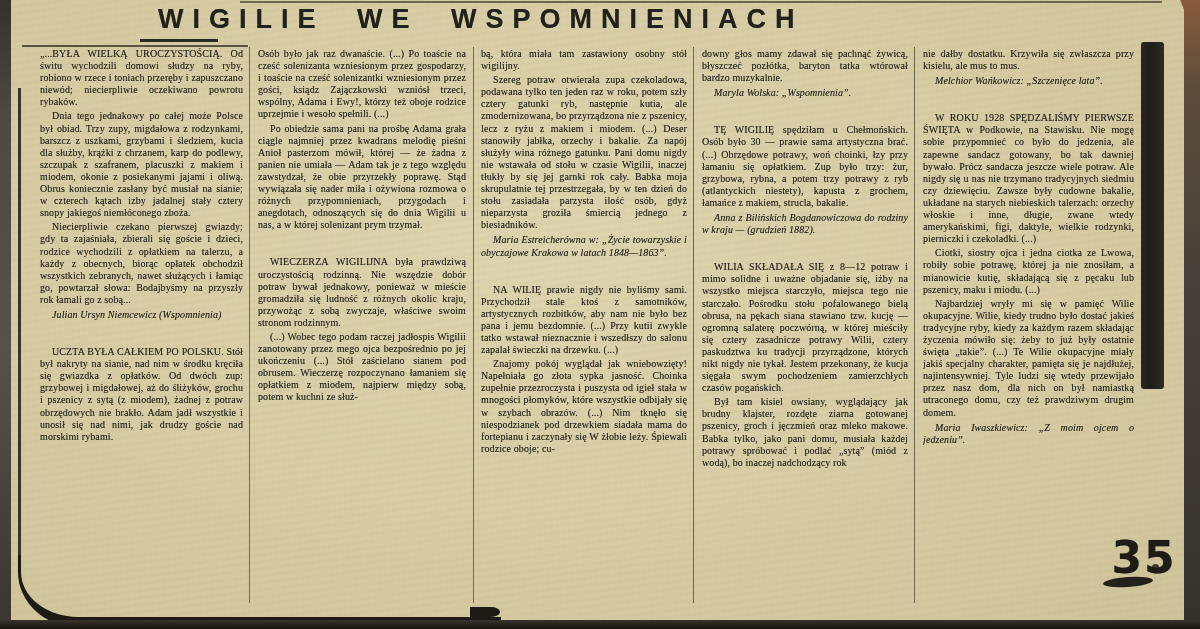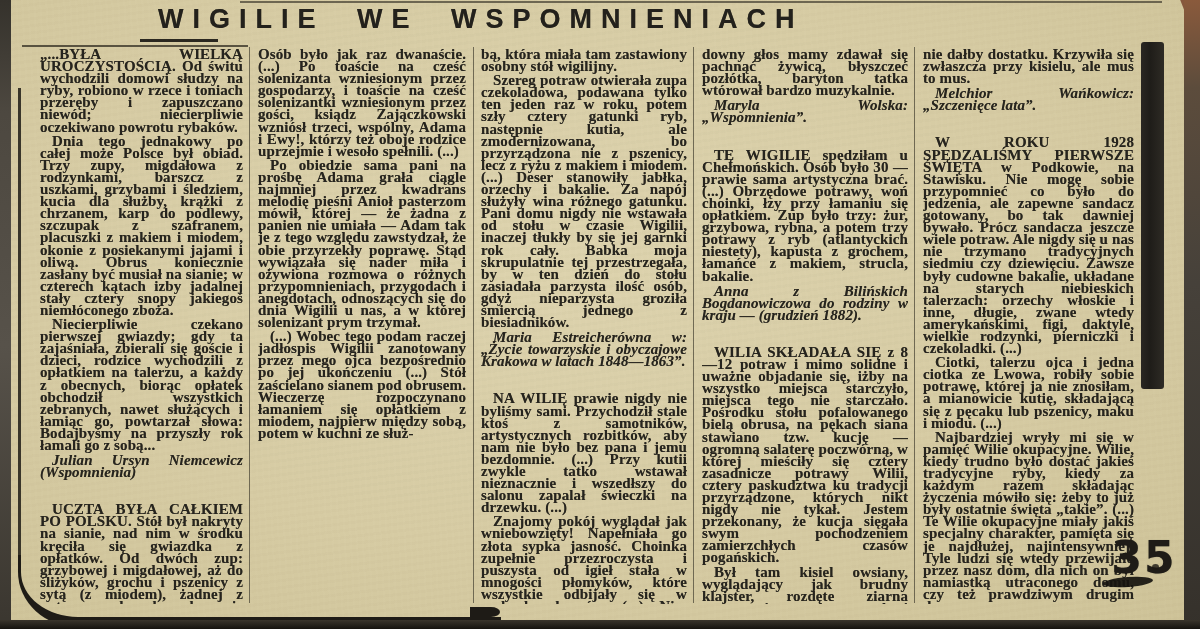--- a/index.html
+++ b/index.html
@@ -37,21 +37,21 @@
        border-radius:50%;transform:rotate(-4deg);opacity:.92;z-index:5;}
   .smudge-dot{position:absolute;left:1152px;top:564px;width:7px;height:6px;background:#1b1914;
        border-radius:50%;opacity:.8;z-index:5;}
   
   .title{position:absolute;left:158px;top:4px;width:792px;text-align:left;
        font-family:"Liberation Sans",sans-serif;font-weight:700;font-size:27px;
        letter-spacing:9px;word-spacing:16px;color:#23211c;white-space:nowrap;
        text-shadow:0 0 .6px rgba(20,18,12,.55);}
   
   .col{position:absolute;top:48px;height:556px;overflow:hidden;color:#26241e;
-       font-size:15px;line-height:12.1px;font-weight:700;text-align:justify;
+       font-size:10px;line-height:12.1px;font-weight:400;text-align:justify;
        letter-spacing:.1px;text-shadow:0 0 .5px rgba(30,26,16,.45);}
   .col p{margin:0 0 2px 0;text-indent:12px;}
   .col p.noind{text-indent:0;}
   .col p.sect{margin-top:25px;}
   .col p.attr{font-style:italic;margin:3px 0 4px 0;}
   
   .pagenum{position:absolute;left:1098px;top:536px;width:92px;text-align:center;
        font-family:"DejaVu Sans",sans-serif;font-weight:700;font-size:44px;line-height:1;
        color:#1f1c17;letter-spacing:2px;text-shadow:0 0 .8px rgba(0,0,0,.5);z-index:4;}
 </style>
@@ -81,20 +81,21 @@
   <p class="noind">„...BYŁA WIELKĄ UROCZYSTOŚCIĄ. Od świtu wychodzili domowi słudzy na ryby, robiono w rzece i toniach przeręby i zapuszczano niewód; niecierpliwie oczekiwano powrotu rybaków.</p>
   <p>Dnia tego jednakowy po całej może Polsce był obiad. Trzy zupy, migdałowa z rodzynkami, barszcz z uszkami, grzybami i śledziem, kucia dla służby, krążki z chrzanem, karp do podlewy, szczupak z szafranem, placuszki z makiem i miodem, okonie z posiekanymi jajami i oliwą. Obrus koniecznie zasłany być musiał na sianie; w czterech kątach izby jadalnej stały cztery snopy jakiegoś niemłóconego zboża.</p>
   <p>Niecierpliwie czekano pierwszej gwiazdy; gdy ta zajaśniała, zbierali się goście i dzieci, rodzice wychodzili z opłatkiem na talerzu, a każdy z obecnych, biorąc opłatek obchodził wszystkich zebranych, nawet służących i łamiąc go, powtarzał słowa: Bodajbyśmy na przyszły rok łamali go z sobą...</p>
   <p class="attr">Julian Ursyn Niemcewicz (Wspomnienia)</p>
   <p class="sect">UCZTA BYŁA CAŁKIEM PO POLSKU. Stół był nakryty na sianie, nad nim w środku kręciła się gwiazdka z opłatków. Od dwóch zup: grzybowej i migdałowej, aż do śliżyków, grochu i pszenicy z sytą (z miodem), żadnej z potraw obrzędowych nie brakło. Adam jadł wszystkie i unosił się nad nimi, jak drudzy goście nad morskimi rybami.</p>
 </div>
 
 <div class="col" style="left:258px;width:208px">
   <p class="noind">Osób było jak raz dwanaście. (...) Po toaście na cześć solenizanta wzniesionym przez gospodarzy, i toaście na cześć solenizantki wzniesionym przez gości, ksiądz Zajączkowski wzniósł trzeci, wspólny, Adama i Ewy!, którzy też oboje rodzice uprzejmie i wesoło spełnili. (...)</p>
   <p>Po obiedzie sama pani na prośbę Adama grała ciągle najmniej przez kwadrans melodię pieśni Anioł pasterzom mówił, której — że żadna z panien nie umiała — Adam tak je z tego względu zawstydzał, że obie przyrzekły poprawę. Stąd wywiązała się nader miła i ożywiona rozmowa o różnych przypomnieniach, przygodach i anegdotach, odnoszących się do dnia Wigilii u nas, a w której solenizant prym trzymał.</p>
+  <p class="sect">WIECZERZA WIGILIJNA była prawdziwą uroczystością rodzinną. Nie wszędzie dobór potraw bywał jednakowy, ponieważ w mieście gromadziła się ludność z różnych okolic kraju, przywożąc z sobą zwyczaje, właściwe swoim stronom rodzinnym.</p>
   <p>(...) Wobec tego podam raczej jadłospis Wigilii zanotowany przez mego ojca bezpośrednio po jej ukończeniu (...) Stół zaścielano sianem pod obrusem. Wieczerzę rozpoczynano łamaniem się opłatkiem z miodem, najpierw między sobą, potem w kuchni ze służ-</p>
 </div>
 
 <div class="col" style="left:481px;width:206px">
   <p class="noind">bą, która miała tam zastawiony osobny stół wigilijny.</p>
   <p>Szereg potraw otwierała zupa czekoladowa, podawana tylko ten jeden raz w roku, potem szły cztery gatunki ryb, następnie kutia, ale zmodernizowana, bo przyrządzona nie z pszenicy, lecz z ryżu z makiem i miodem. (...) Deser stanowiły jabłka, orzechy i bakalie. Za napój służyły wina różnego gatunku. Pani domu nigdy nie wstawała od stołu w czasie Wigilii, inaczej tłukły by się jej garnki rok cały. Babka moja skrupulatnie tej przestrzegała, by w ten dzień do stołu zasiadała parzysta ilość osób, gdyż nieparzysta groziła śmiercią jednego z biesiadników.</p>
   <p class="attr">Maria Estreicherówna w: „Życie towarzyskie i obyczajowe Krakowa w latach 1848—1863”.</p>
   <p class="sect">NA WILIĘ prawie nigdy nie byliśmy sami. Przychodził stale ktoś z samotników, artystycznych rozbitków, aby nam nie było bez pana i jemu bezdomnie. (...) Przy kutii zwykle tatko wstawał nieznacznie i wszedłszy do salonu zapalał świeczki na drzewku. (...)</p>
   <p>Znajomy pokój wyglądał jak wniebowzięty! Napełniała go złota sypka jasność. Choinka zupełnie przezroczysta i puszysta od igieł stała w mnogości płomyków, które wszystkie odbijały się w szybach obrazów. (...) Nim tknęło się niespodzianek pod drzewkiem siadała mama do fortepianu i zaczynały się W żłobie leży. Śpiewali rodzice oboje; cu-</p>
 </div>
@@ -105,21 +106,21 @@
   <p class="sect">TĘ WIGILIĘ spędziłam u Chełmońskich. Osób było 30 — prawie sama artystyczna brać. (...) Obrzędowe potrawy, woń choinki, łzy przy łamaniu się opłatkiem. Zup było trzy: żur, grzybowa, rybna, a potem trzy potrawy z ryb (atlantyckich niestety), kapusta z grochem, łamańce z makiem, strucla, bakalie.</p>
   <p class="attr">Anna z Bilińskich Bogdanowiczowa do rodziny w kraju — (grudzień 1882).</p>
   <p class="sect">WILIA SKŁADAŁA SIĘ z 8—12 potraw i mimo solidne i uważne objadanie się, iżby na wszystko miejsca starczyło, miejsca tego nie starczało. Pośrodku stołu pofalowanego bielą obrusa, na pękach siana stawiano tzw. kucję — ogromną salaterę poczwórną, w której mieściły się cztery zasadnicze potrawy Wilii, cztery paskudztwa ku tradycji przyrządzone, których nikt nigdy nie tykał. Jestem przekonany, że kucja sięgała swym pochodzeniem zamierzchłych czasów pogańskich.</p>
   <p>Był tam kisiel owsiany, wyglądający jak brudny klajster, rozdęte ziarna gotowanej pszenicy, groch i jęczmień oraz mleko makowe. Babka tylko, jako pani domu, musiała każdej potrawy spróbować i podlać „sytą” (miód z wodą), bo inaczej nadchodzący rok</p>
 </div>
 
 <div class="col" style="left:923px;width:211px">
   <p class="noind">nie dałby dostatku. Krzywiła się zwłaszcza przy kisielu, ale mus to mus.</p>
   <p class="attr">Melchior Wańkowicz: „Szczenięce lata”.</p>
   <p class="sect">W ROKU 1928 SPĘDZALIŚMY PIERWSZE ŚWIĘTA w Podkowie, na Stawisku. Nie mogę sobie przypomnieć co było do jedzenia, ale zapewne sandacz gotowany, bo tak dawniej bywało. Prócz sandacza jeszcze wiele potraw. Ale nigdy się u nas nie trzymano tradycyjnych siedmiu czy dziewięciu. Zawsze były cudowne bakalie, układane na starych niebieskich talerzach: orzechy włoskie i inne, długie, zwane wtedy amerykańskimi, figi, daktyle, wielkie rodzynki, pierniczki i czekoladki. (...)</p>
-  <p>Ciotki, talerzu ojca i jedna ciotka ze Lwowa, robiły sobie potrawę, której ja nie znosiłam, a mianowicie kutię, składającą się z pęcaku lub pszenicy, maku i miodu. (...)</p>
+  <p>Ciotki, siostry ojca i jedna ciotka ze Lwowa, robiły sobie potrawę, której ja nie znosiłam, a mianowicie kutię, składającą się z pęcaku lub pszenicy, maku i miodu. (...)</p>
   <p>Najbardziej wryły mi się w pamięć Wilie okupacyjne. Wilie, kiedy trudno było dostać jakieś tradycyjne ryby, kiedy za każdym razem składając życzenia mówiło się: żeby to już były ostatnie święta „takie”. (...) Te Wilie okupacyjne miały jakiś specjalny charakter, pamięta się je najdłużej, najintensywniej. Tyle ludzi się wtedy przewijało przez nasz dom, dla nich on był namiastką utraconego domu, czy też prawdziwym drugim domem.</p>
   <p class="attr">Maria Iwaszkiewicz: „Z moim ojcem o jedzeniu”.</p>
 </div>
 
 <div class="pagenum">35</div>
 
 <div class="corner-brown"></div>
 <div class="edge-left"></div>
 <div class="edge-right"></div>
 <div class="edge-bottom"></div>

